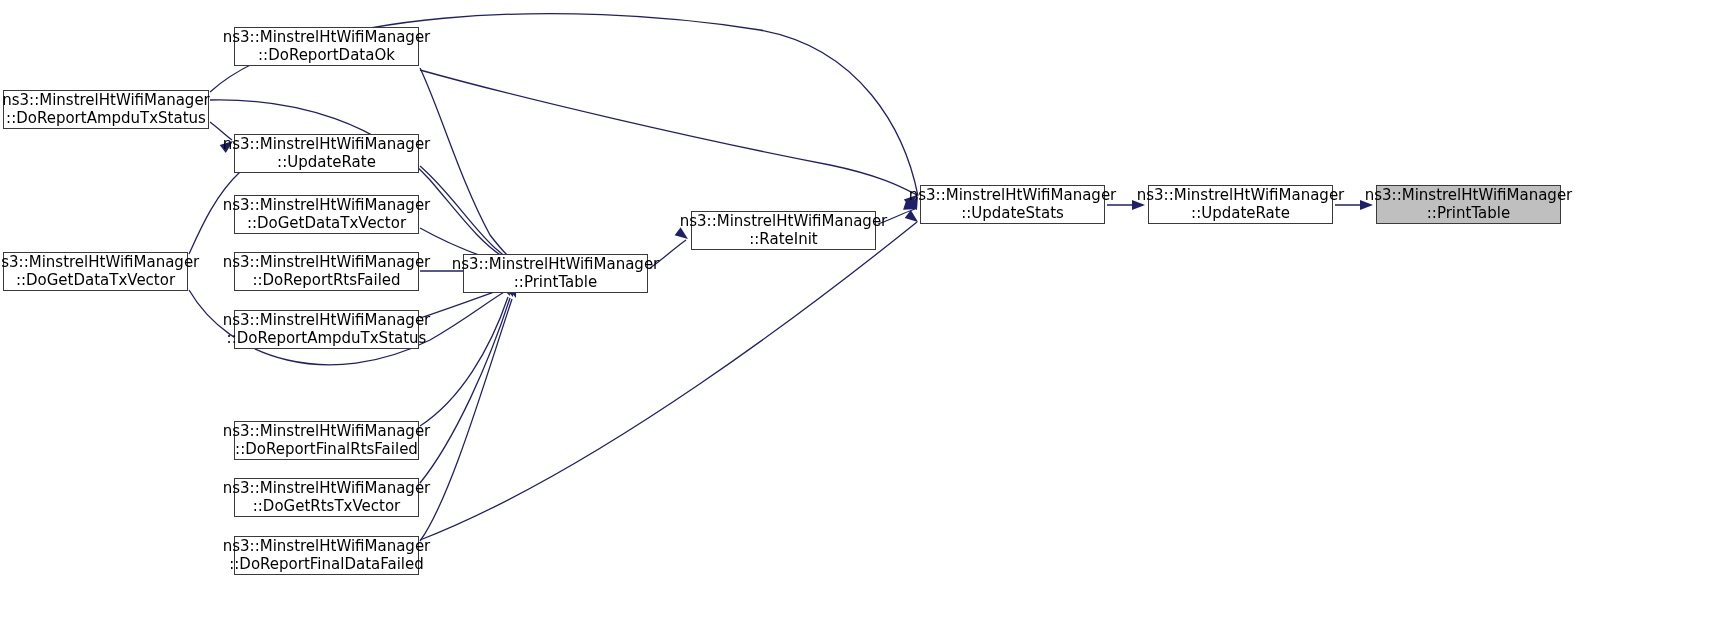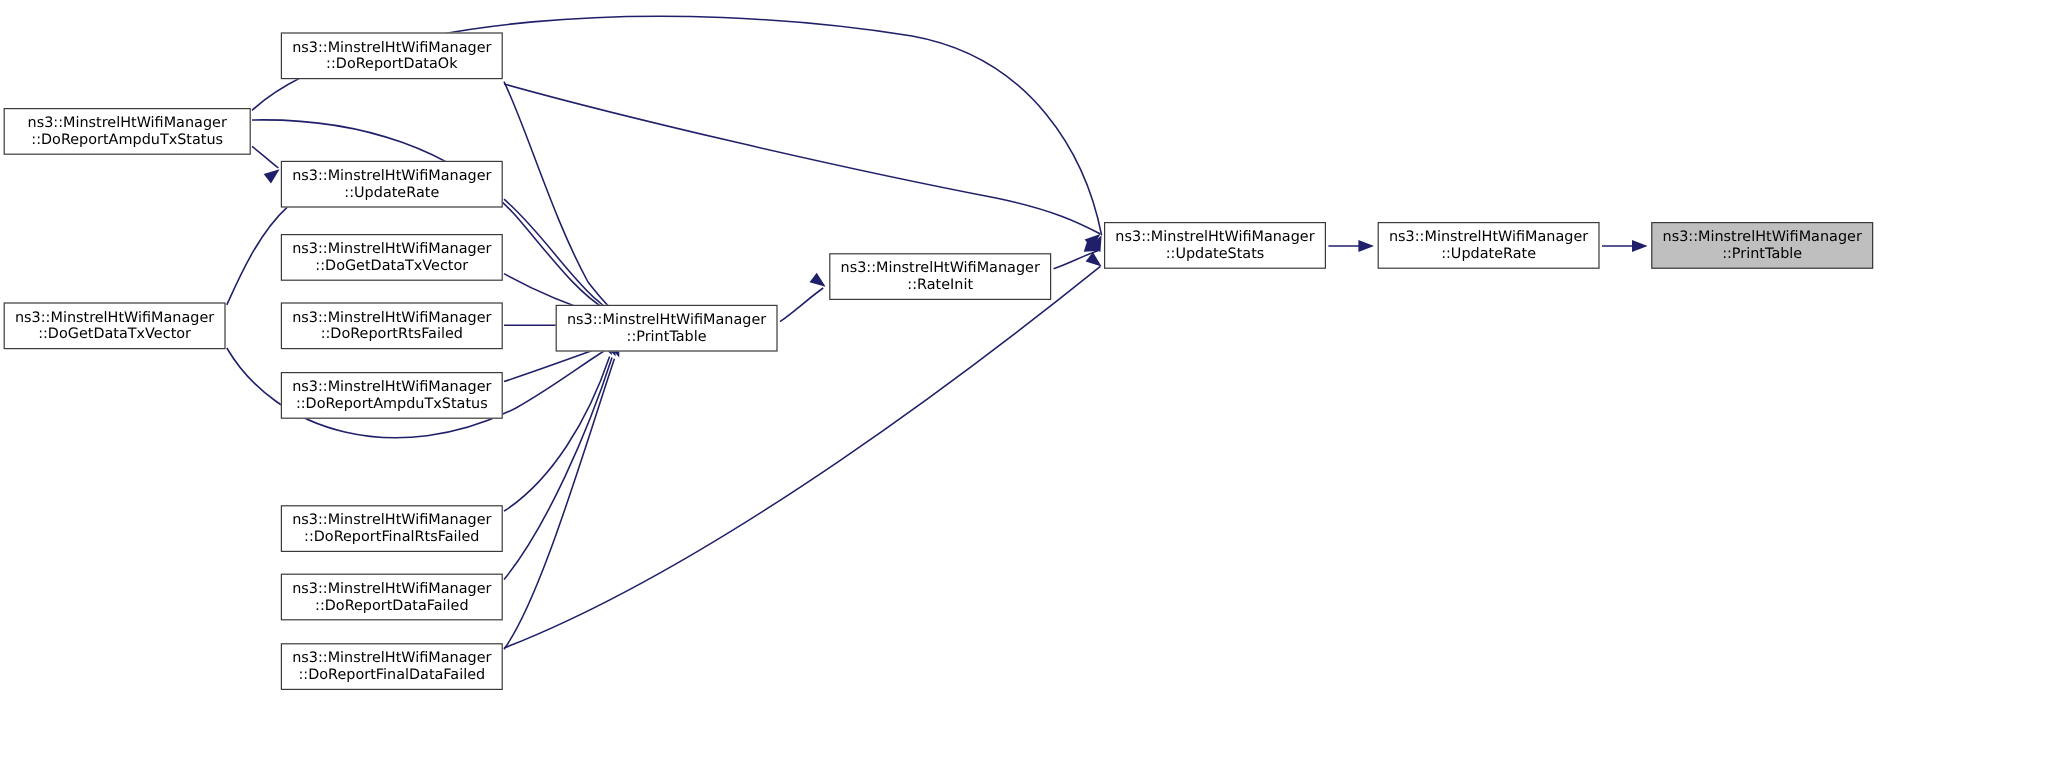--- a/index.html
+++ b/index.html
@@ -26,21 +26,21 @@
     position: absolute;
     box-sizing: border-box;
     border: 1px solid #3a3a3a;
     background: #ffffff;
     display: flex;
     flex-direction: column;
     align-items: center;
     justify-content: center;
     line-height: 1.16;
     color: #000000;
-    font-size: 12px;
+    font-size: 15px;
     letter-spacing: 0px;
     white-space: nowrap;
     cursor: pointer;
   }
   .node-box.highlighted {
     background: #bfbfbf;
   }
   .node-line {
     display: block;
     text-align: center;
@@ -127,21 +127,21 @@
       <div class="node-box" style="left: 3px; top: 252px; width: 185px; height: 39px; border-color: rgb(58, 58, 58); background: rgb(255, 255, 255);">
         <span class="node-line">ns3::MinstrelHtWifiManager</span>
         <span class="node-line">::DoGetDataTxVector</span>
       </div>
       <div class="node-box" style="left: 234px; top: 421px; width: 185px; height: 39px; border-color: rgb(58, 58, 58); background: rgb(255, 255, 255);">
         <span class="node-line">ns3::MinstrelHtWifiManager</span>
         <span class="node-line">::DoReportFinalRtsFailed</span>
       </div>
       <div class="node-box" style="left: 234px; top: 478px; width: 185px; height: 39px; border-color: rgb(58, 58, 58); background: rgb(255, 255, 255);">
         <span class="node-line">ns3::MinstrelHtWifiManager</span>
-        <span class="node-line">::DoReportDataFailed</span>
+        <span class="node-line">::DoGetRtsTxVector</span>
       </div>
       <div class="node-box" style="left: 234px; top: 536px; width: 185px; height: 39px; border-color: rgb(58, 58, 58); background: rgb(255, 255, 255);">
         <span class="node-line">ns3::MinstrelHtWifiManager</span>
         <span class="node-line">::DoReportFinalDataFailed</span>
       </div>
       <div class="node-box" style="left: 463px; top: 254px; width: 185px; height: 39px; border-color: rgb(58, 58, 58); background: rgb(255, 255, 255);">
         <span class="node-line">ns3::MinstrelHtWifiManager</span>
         <span class="node-line">::PrintTable</span>
       </div>
       <div class="node-box" style="left: 691px; top: 211px; width: 185px; height: 39px; border-color: rgb(58, 58, 58); background: rgb(255, 255, 255);">

